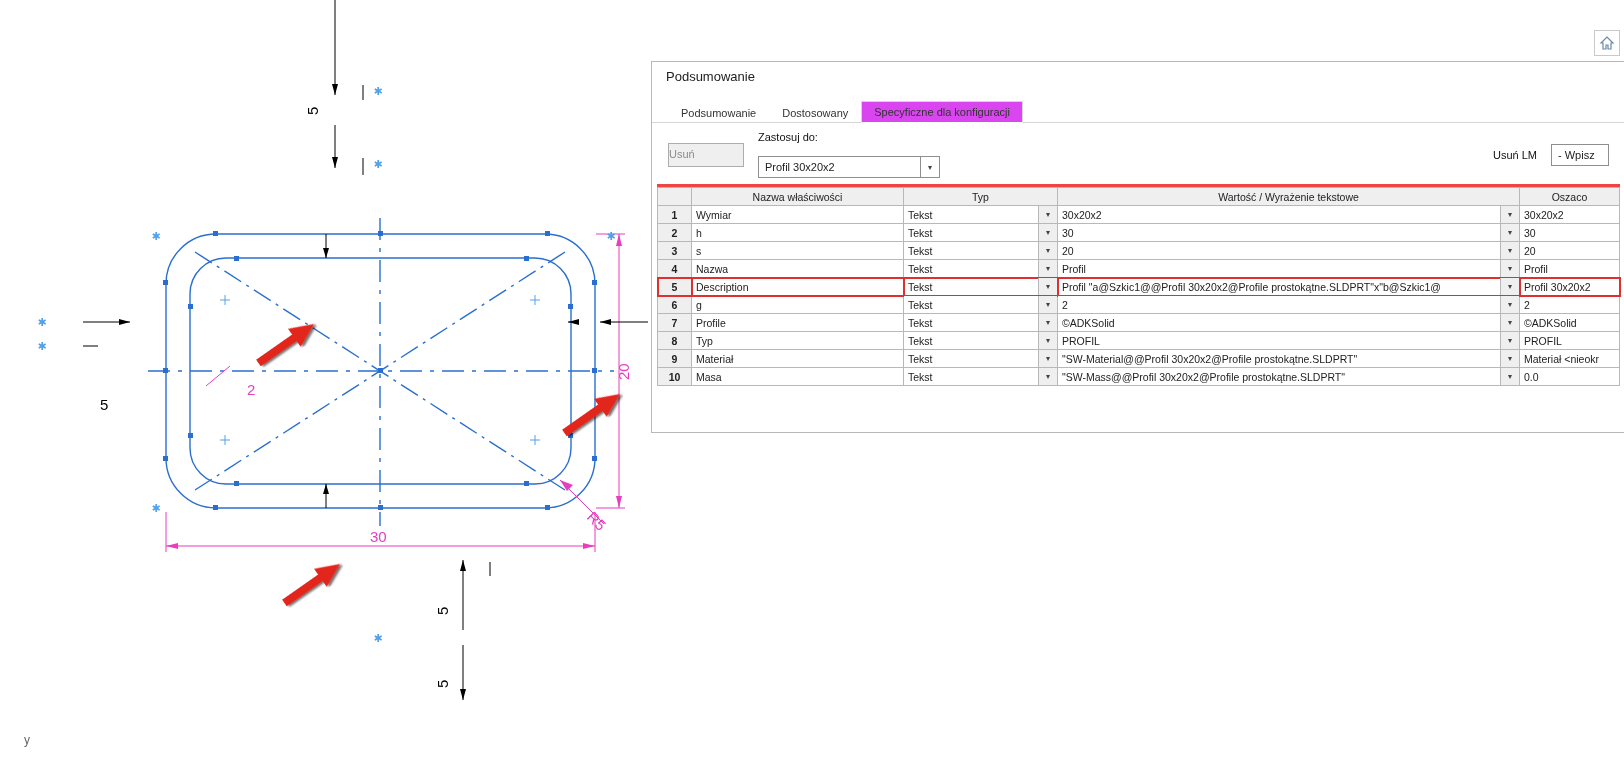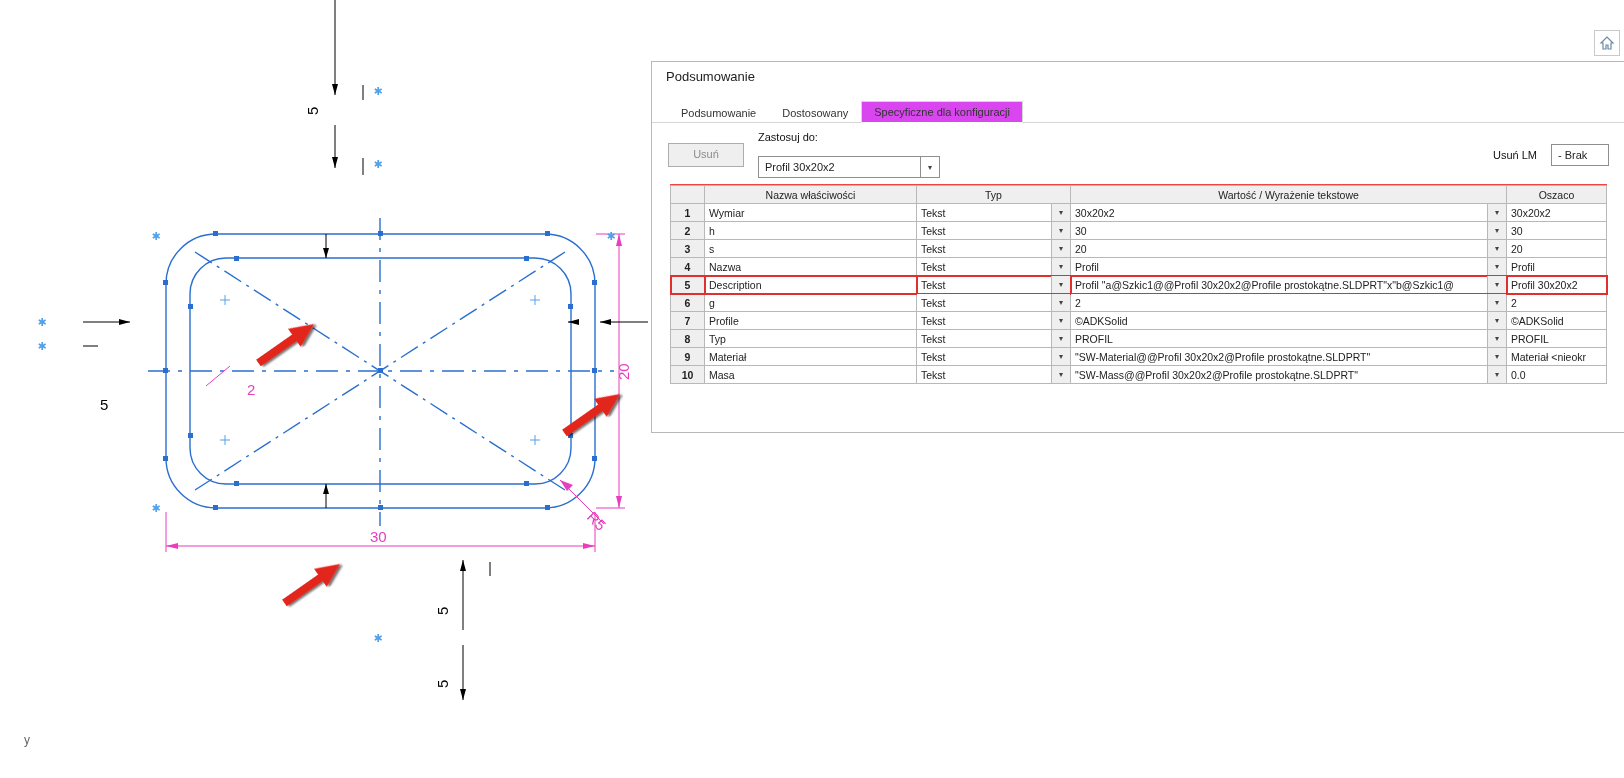--- a/index.html
+++ b/index.html
@@ -25,30 +25,30 @@
 
   
   #panel{position:absolute;left:651px;top:61px;width:973px;height:370px;background:#fff;border:1px solid #b8b8b8}
   #panel .title{padding:7px 14px 4px;font-size:13px}
   
   .tabstrip{display:flex;align-items:flex-end;gap:0;padding:0 16px;border-bottom:1px solid #d6d6d6;height:26px;margin-top:8px}
   .tab{padding:4px 12px;border:1px solid transparent;border-bottom:none;color:#333;cursor:pointer;font-size:11px;position:relative;top:1px}
   .tab.active{border:1px solid #d6d6d6;border-bottom:1px solid #fff;background:#d946ef}
   
   .tbrow{display:flex;align-items:center;gap:14px;padding:8px 16px 6px}
-  .btn{width:74px;height:22px;border:1px solid #adadad;background:#efefef;color:#8c8c8c;text-align:center;line-height:20px;font-size:11px;cursor:default}
+  .btn{width:74px;height:22px;border:1px solid #adadad;background:#efefef;color:#8c8c8c;text-align:left;line-height:20px;font-size:11px;cursor:default}
   .lbl{font-size:11px;color:#111}
   .combo{display:inline-flex;align-items:center;border:1px solid #8f8f8f;height:20px;width:180px;background:#fff}
   .combo span{flex:1;padding:0 6px;font-size:11px;white-space:nowrap;overflow:hidden}
   .combo .dd, .cellDD{width:18px;height:100%;border-left:1px solid #8f8f8f;display:flex;align-items:center;justify-content:center;font-size:8px;color:#444;cursor:pointer}
   .rlbl{margin-left:auto;font-size:11px;color:#111;white-space:nowrap}
   .combo.mini{width:56px}
 
   
-  #grid{border-top:1px solid #ef4444;margin:0 18px}
+  #grid{border-top:3px solid #ef4444;margin:0 5px}
   #grid table{border-collapse:collapse;width:100%;table-layout:fixed}
   #grid th,#grid td{border:1px solid #b8b8b8;height:17px;font-size:10.5px;padding:0 4px;background:#fff;white-space:nowrap;overflow:hidden;text-overflow:clip}
   #grid th{background:#efefef;text-align:center;font-weight:normal}
   #grid .rownum{background:#efefef;text-align:center;font-weight:bold;width:34px}
   #grid .typCell{position:relative;padding-right:16px}
   #grid .cellDD{position:absolute;right:0;top:0;bottom:0;border-left:1px solid #b8b8b8;background:#efefef}
   #grid td.newRow{color:#666}
   .hiRow td{outline:2.5px solid #e02f2f;outline-offset:-1px}
 
   
@@ -238,21 +238,21 @@
     <div class="btn">Usuń</div>
     <div>
       <div class="lbl" style="margin-bottom:13px">Zastosuj do:</div>
       <div class="combo">
         <span>Profil 30x20x2</span>
         <div class="dd">▾</div>
       </div>
     </div>
     <div class="rlbl">Usuń LM</div>
     <div class="combo mini">
-      <span>- Brak</span>
+      <span>- Wpisz</span>
     </div>
   </div>
 
   <div id="grid">
     <table>
       <colgroup>
         <col style="width:34px">
           <col style="width:212px">
           <col style="width:154px">
           <col>

